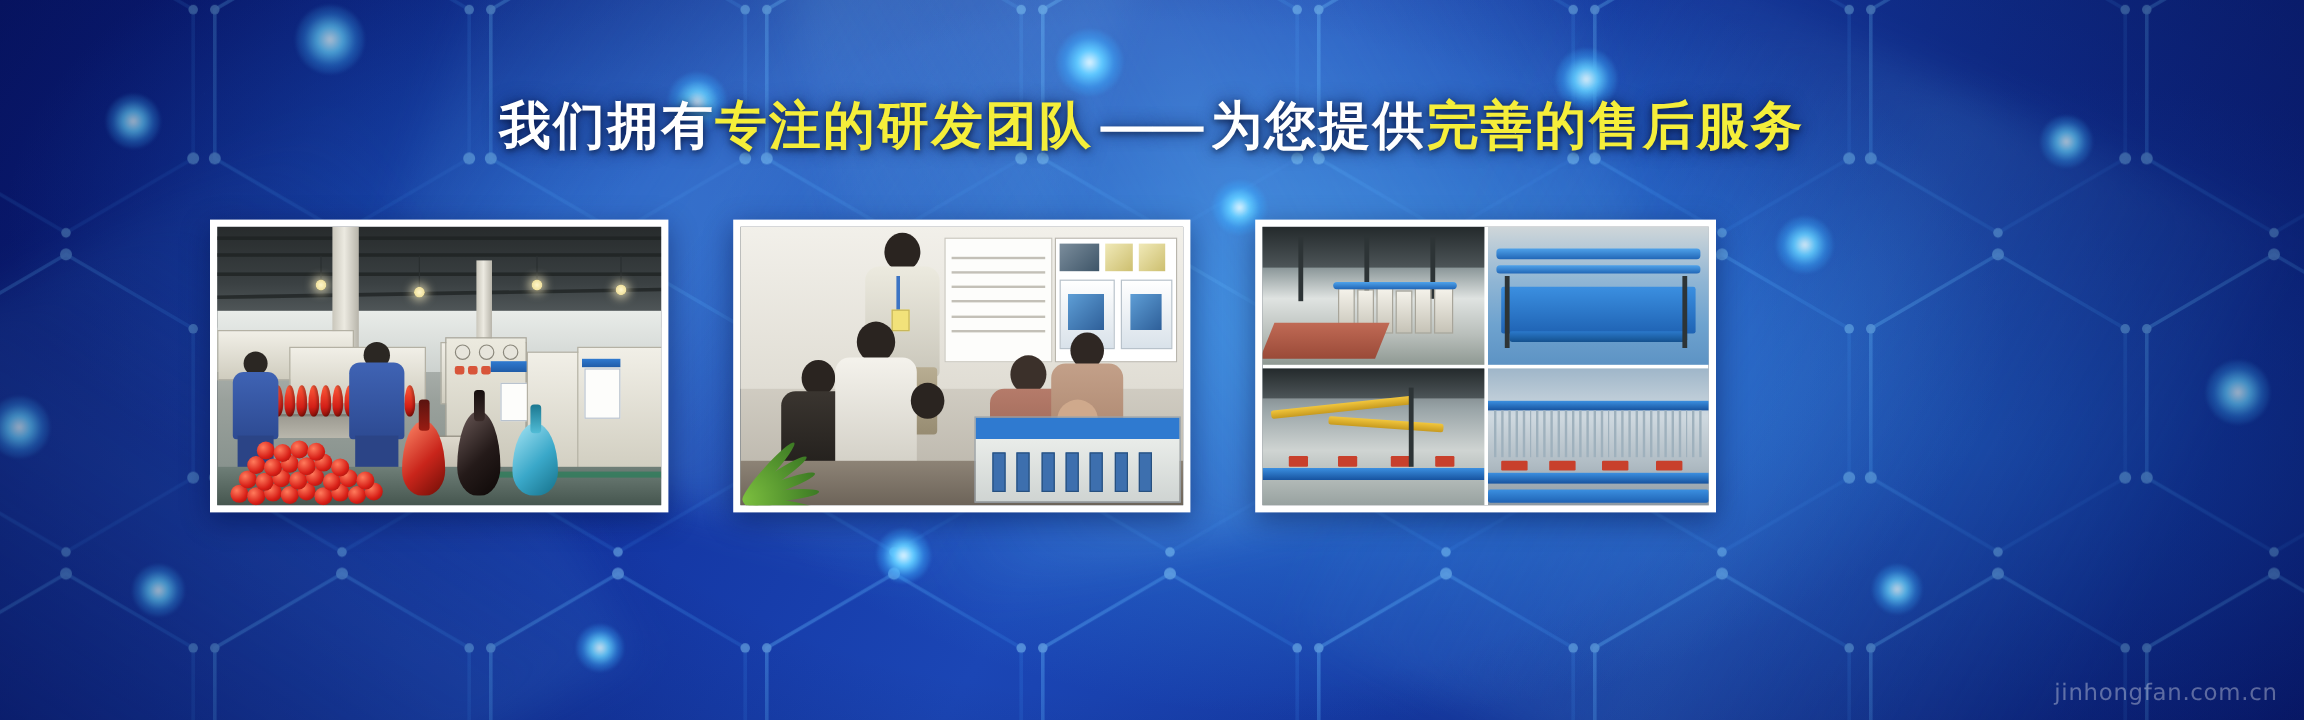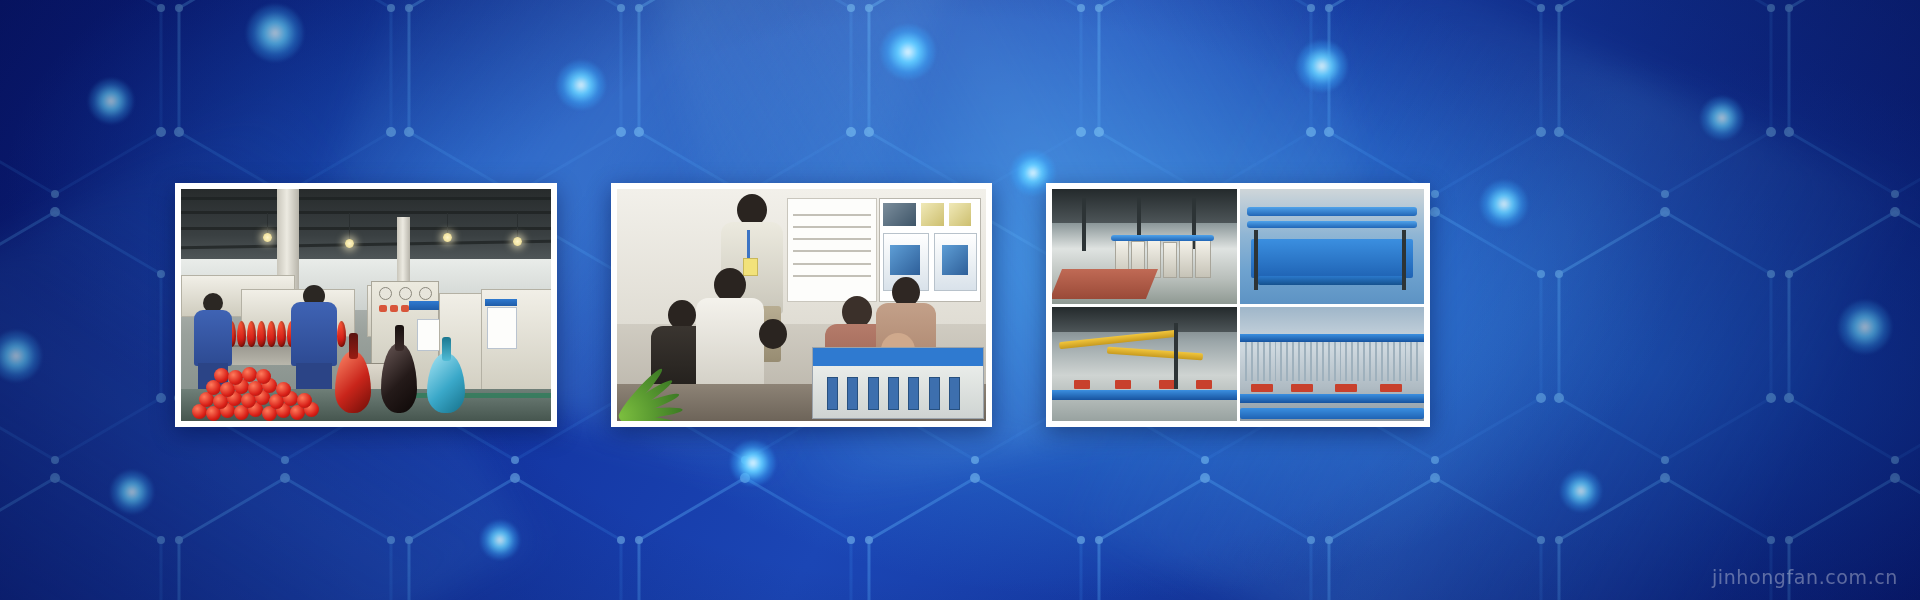--- a/index.html
+++ b/index.html
@@ -194,20 +194,23 @@
   <div class="node" style="left:1296px;top:40px;width:52px;height:52px;"></div>
   <div class="node" style="left:1480px;top:180px;width:48px;height:48px;"></div>
   <div class="node" style="left:1700px;top:96px;width:44px;height:44px;"></div>
   <div class="node" style="left:1838px;top:300px;width:54px;height:54px;"></div>
   <div class="node" style="left:730px;top:440px;width:46px;height:46px;"></div>
   <div class="node" style="left:1560px;top:470px;width:42px;height:42px;"></div>
   <div class="node" style="left:480px;top:520px;width:40px;height:40px;"></div>
 
   <div class="vignette"></div>
 
+  <div class="headline">
+    <span class="hl-w">我们拥有</span><span class="hl-y">专注的研发团队</span><span class="hl-dash">——</span><span class="hl-w">为您提供</span><span class="hl-y">完善的售后服务</span>
+  </div>
 
   <div class="cards">
 
     <div class="card c1">
       <div class="inner">
         <div class="p1">
           <div class="roof"></div>
           <div class="roofbeam" style="left:0;top:8px;width:100%;"></div>
           <div class="roofbeam" style="left:0;top:22px;width:100%;"></div>
           <div class="roofbeam" style="left:0;top:38px;width:100%;"></div>

